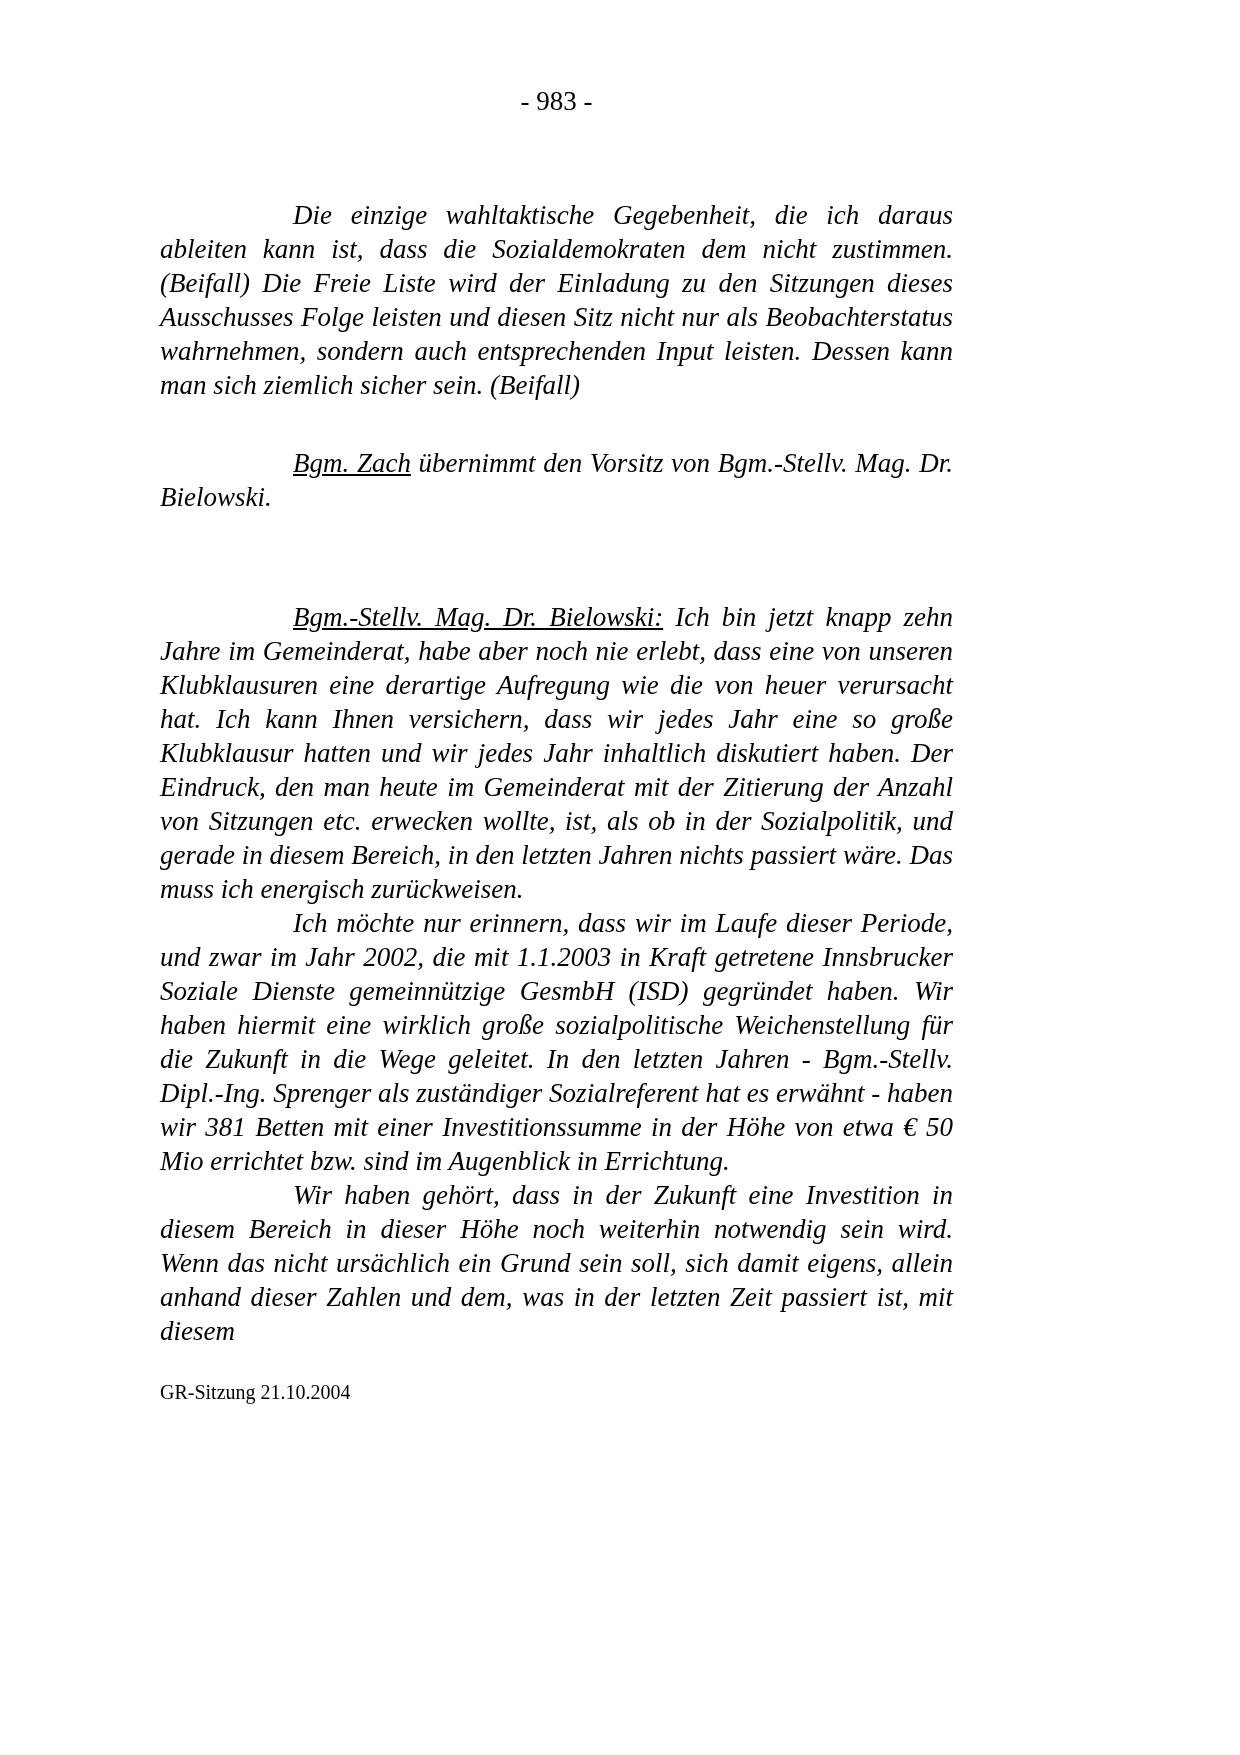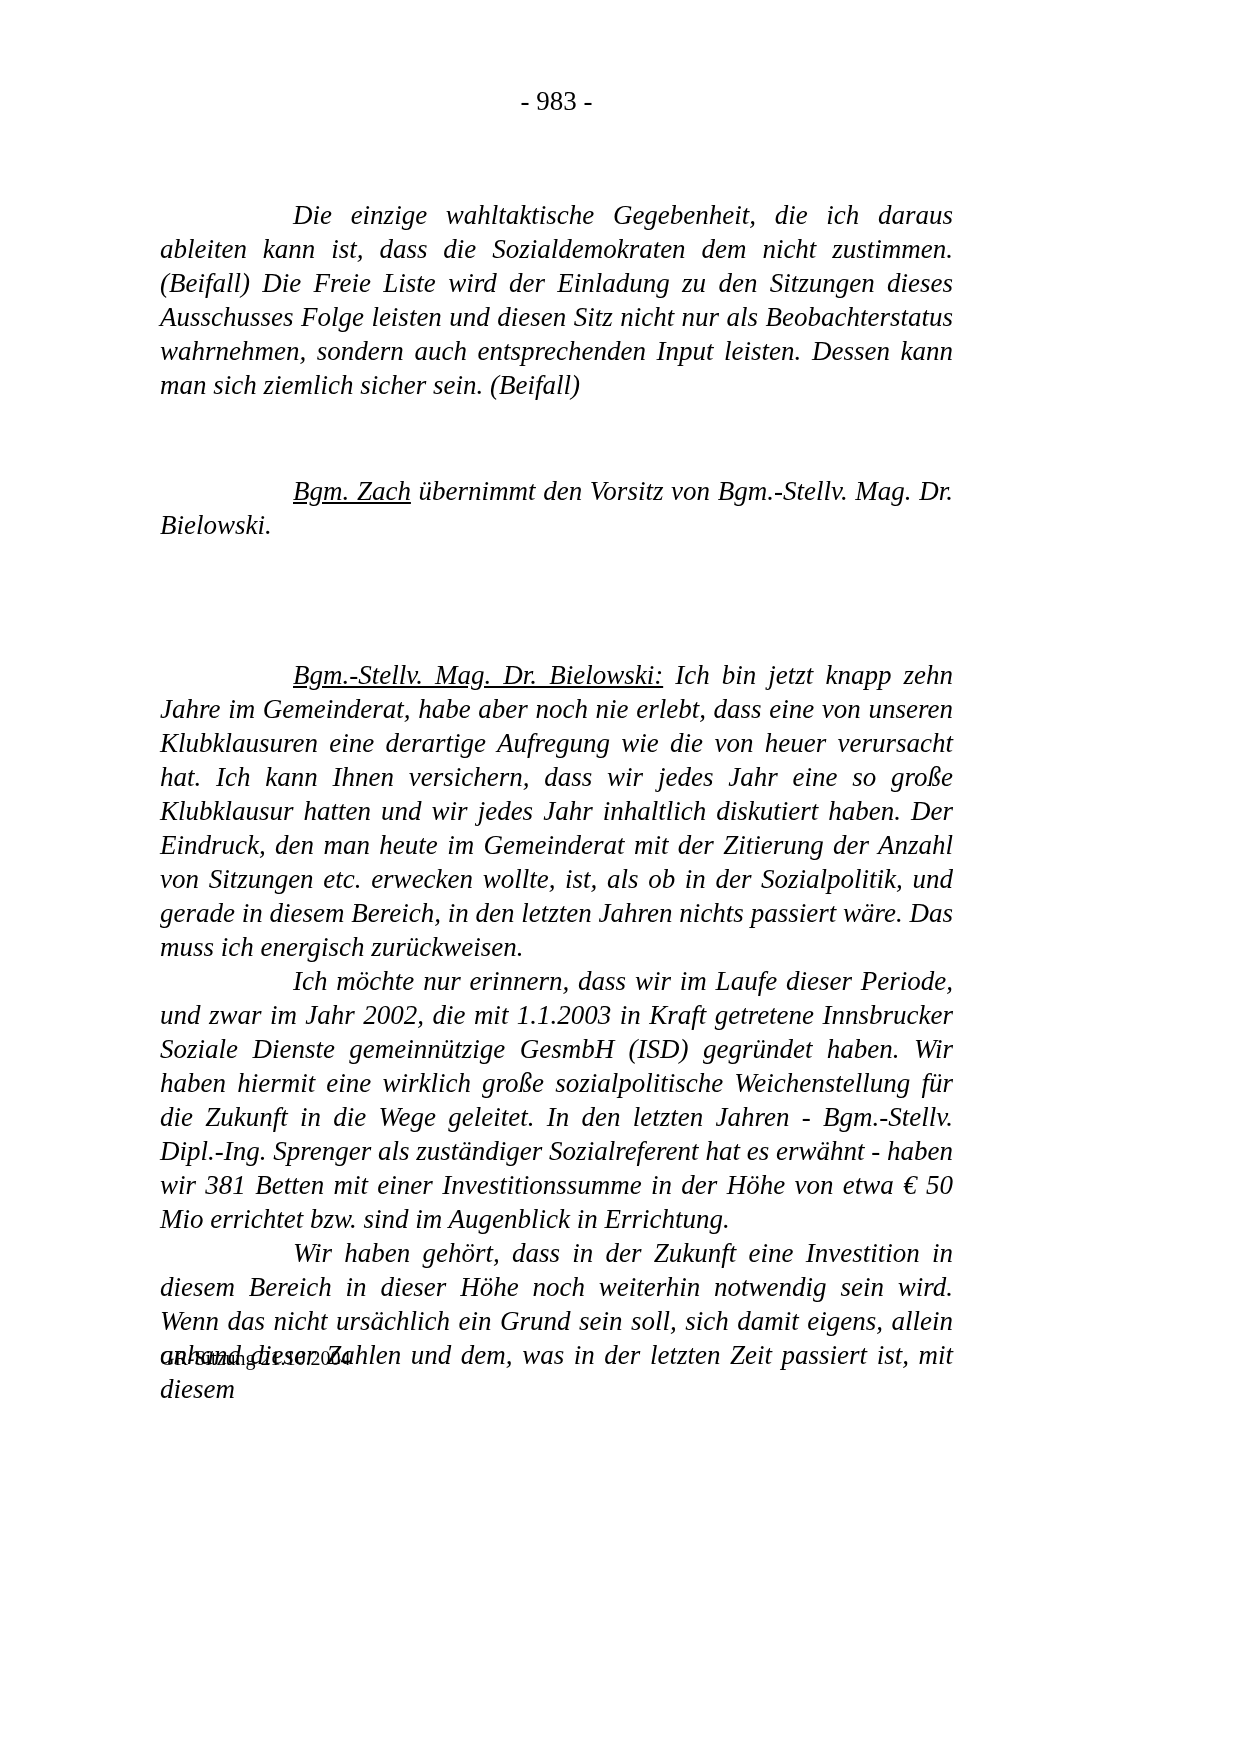--- a/index.html
+++ b/index.html
@@ -24,27 +24,27 @@
     margin-left: 160px;
     width: 793px;
     text-align: center;
   }
   .para {
     text-align: justify;
     text-indent: 133px;
     font-style: italic;
   }
   .gap-after-number { margin-top: 80px; }
-  .gap-medium { margin-top: 72px; }
-  .gap-large { margin-top: 116px; }
+  .gap-medium { margin-top: 44px; }
+  .gap-large { margin-top: 86px; }
   .underline { text-decoration: underline; }
   .footer {
     position: absolute;
     left: 160px;
-    top: 1346px;
+    top: 1380px;
     font-size: 20px;
     line-height: 24px;
     text-align: left;
     text-indent: 0;
   }
 </style>
 </head>
 <body>
 
 <div class="page">

